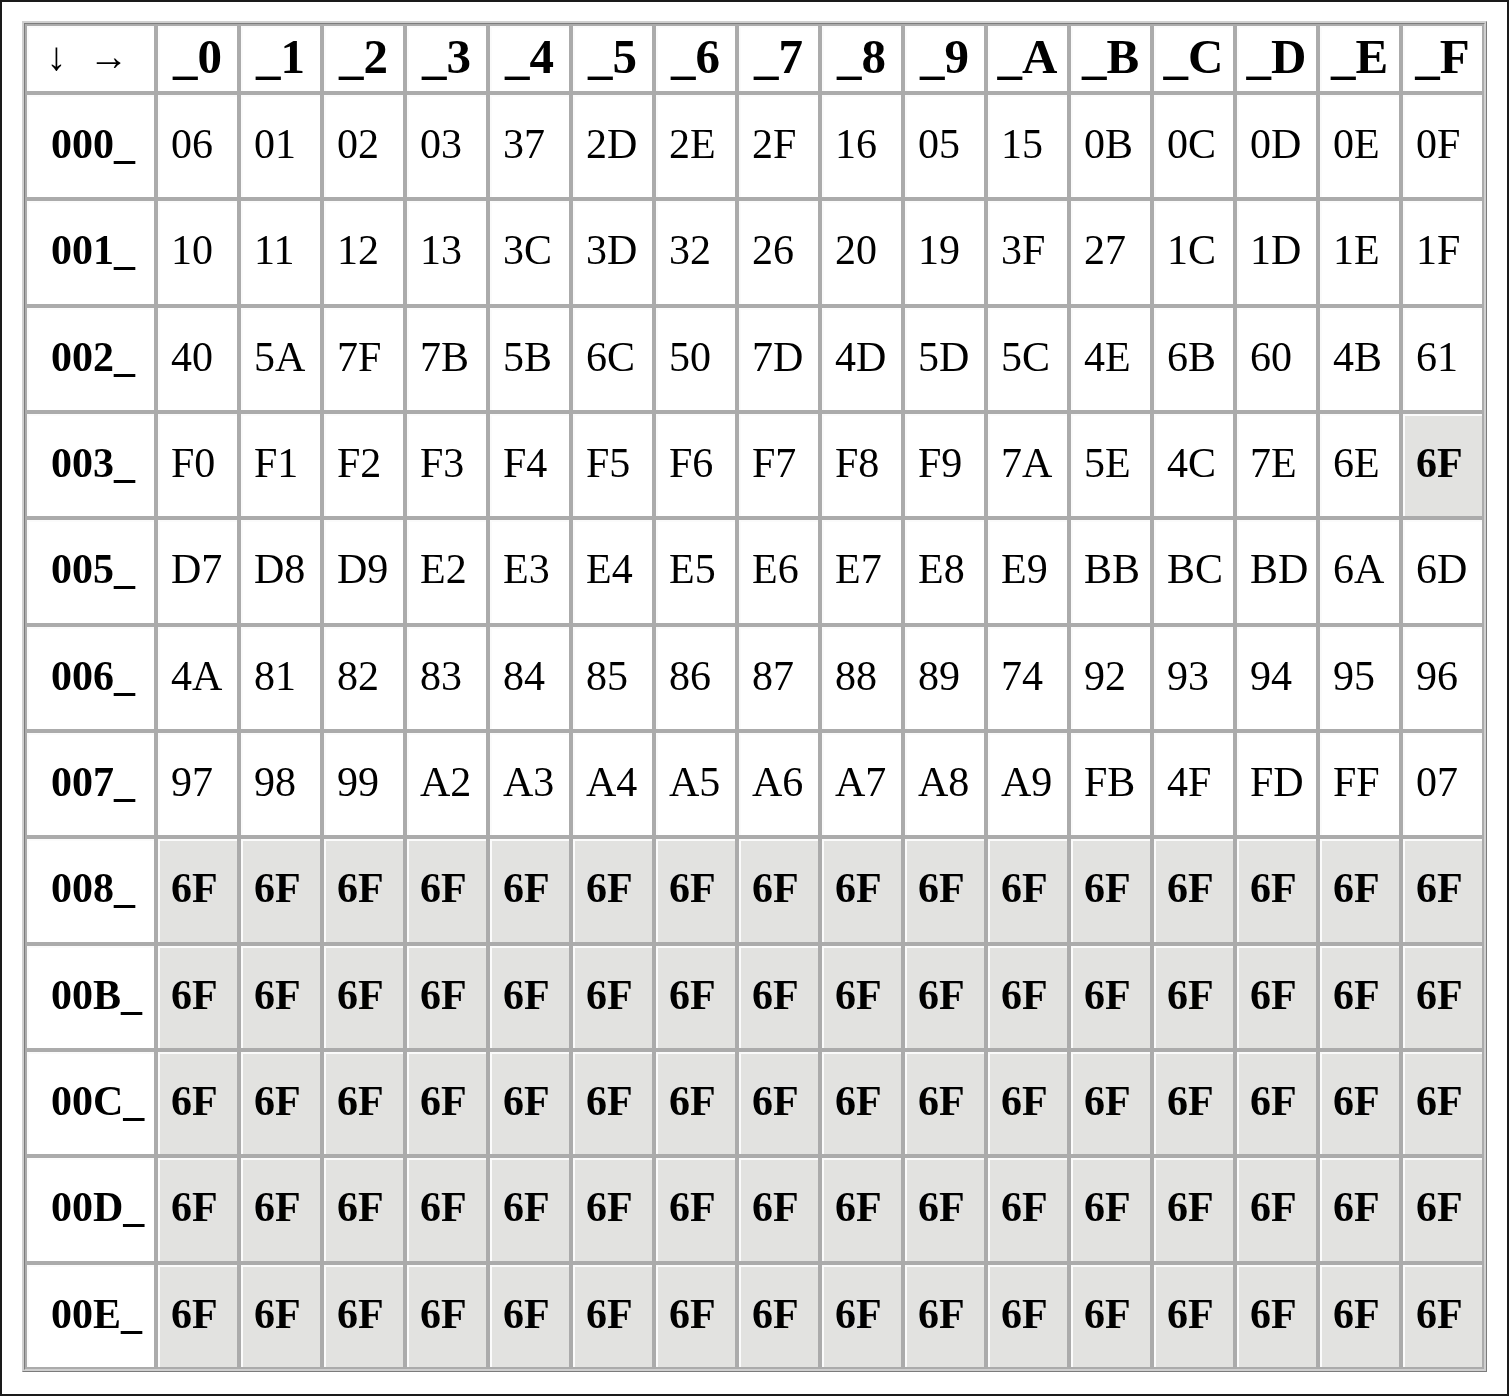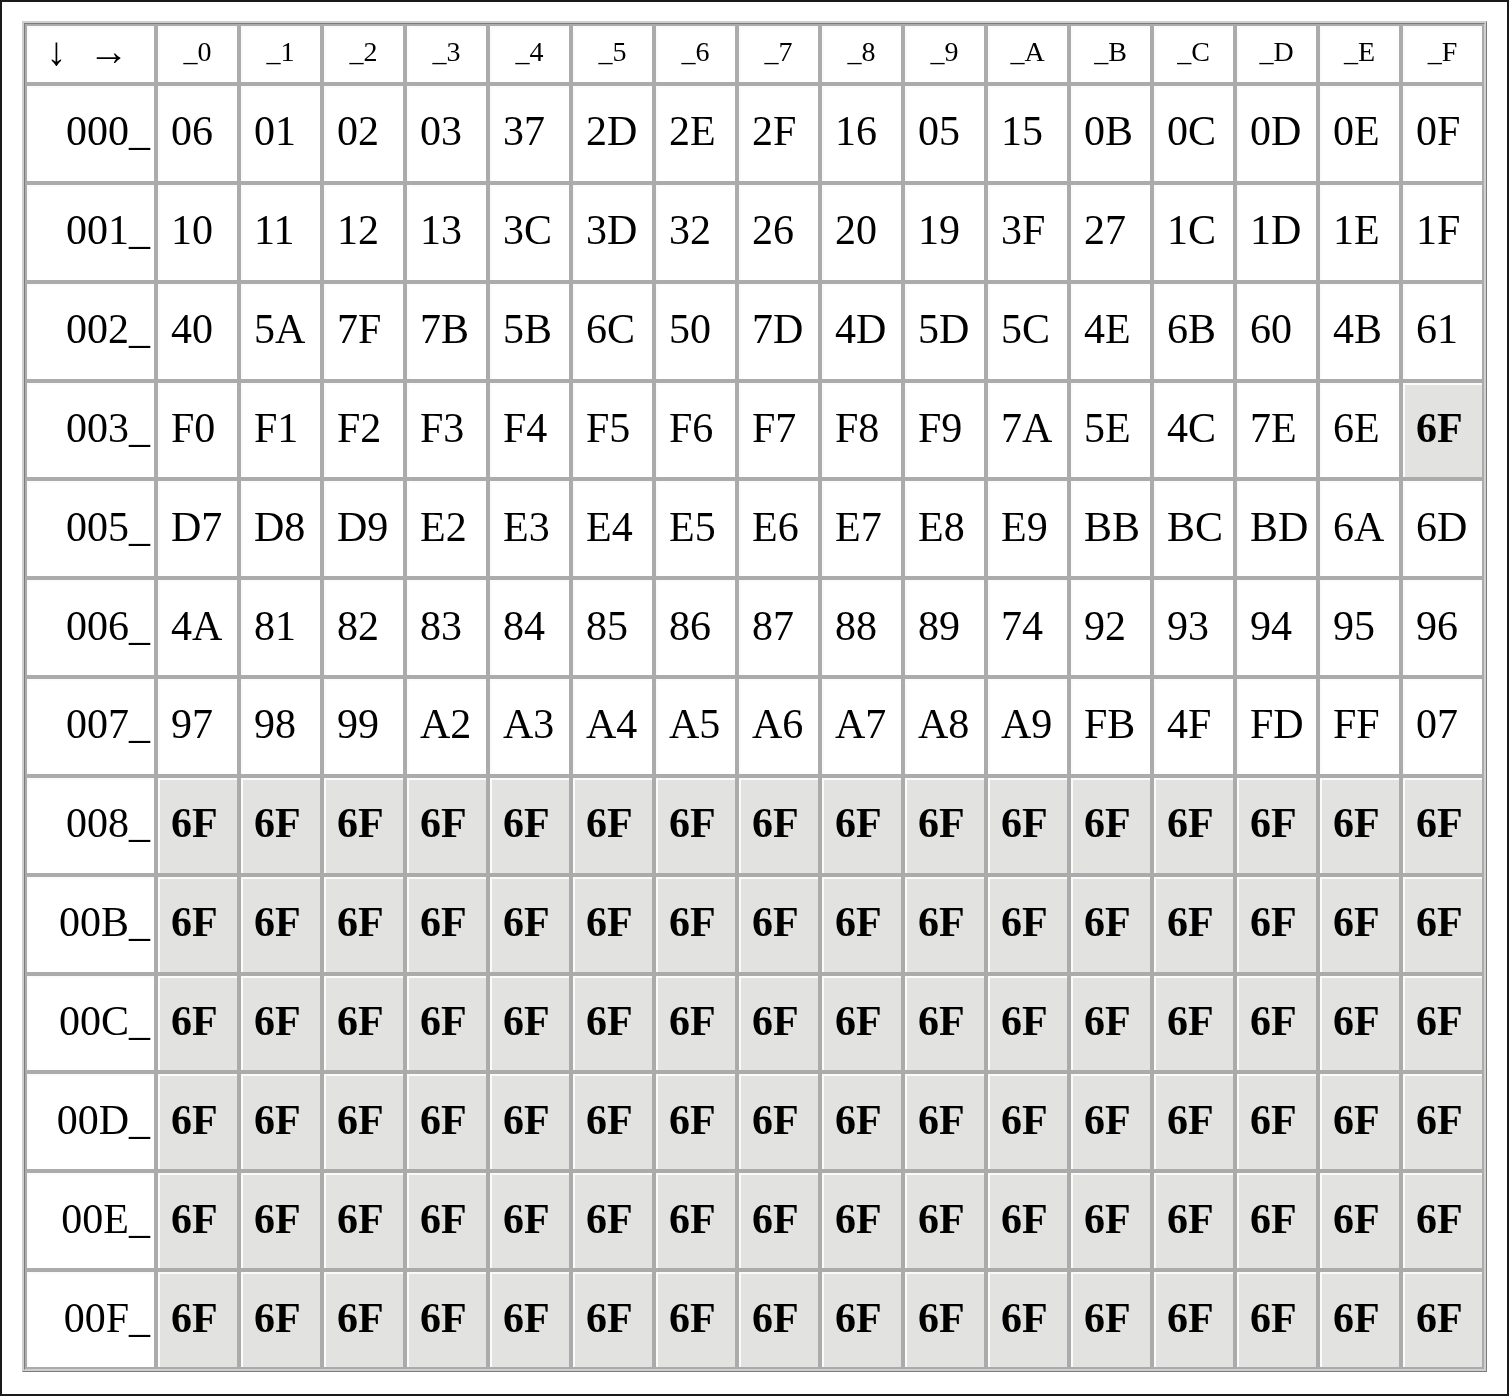--- a/index.html
+++ b/index.html
@@ -35,34 +35,34 @@
     background: #ffffff;
     font-size: 42px;
     line-height: 1.0;
     padding: 6px 4px 10px 13px;
     text-align: left;
     vertical-align: middle;
     overflow: hidden;
     white-space: nowrap;
   }
   thead th {
-    font-weight: normal;
+    font-weight: bold;
     text-align: center;
     padding-left: 4px;
-    font-size: 28px;
+    font-size: 49px;
   }
   thead th.corner {
     font-weight: normal;
     font-size: 40px;
     letter-spacing: 6px;
   }
   tbody th.row-label {
-    font-weight: normal;
+    font-weight: bold;
     font-size: 42px;
-    text-align: right;
+    text-align: left;
     padding-left: 24px;
   }
   td.shaded {
     background: #e2e2e0;
     font-weight: bold;
   }
 </style>
 </head>
 <body>
 
@@ -314,34 +314,15 @@
           <td class="shaded">6F</td>
           <td class="shaded">6F</td>
           <td class="shaded">6F</td>
           <td class="shaded">6F</td>
           <td class="shaded">6F</td>
           <td class="shaded">6F</td>
           <td class="shaded">6F</td>
           <td class="shaded">6F</td>
           <td class="shaded">6F</td>
         </tr>
-        <tr>
-          <th class="row-label">00F_</th>
-          <td class="shaded">6F</td>
-          <td class="shaded">6F</td>
-          <td class="shaded">6F</td>
-          <td class="shaded">6F</td>
-          <td class="shaded">6F</td>
-          <td class="shaded">6F</td>
-          <td class="shaded">6F</td>
-          <td class="shaded">6F</td>
-          <td class="shaded">6F</td>
-          <td class="shaded">6F</td>
-          <td class="shaded">6F</td>
-          <td class="shaded">6F</td>
-          <td class="shaded">6F</td>
-          <td class="shaded">6F</td>
-          <td class="shaded">6F</td>
-          <td class="shaded">6F</td>
-        </tr>
       </tbody>
   </table>
 </div>
 
 </body></html>

